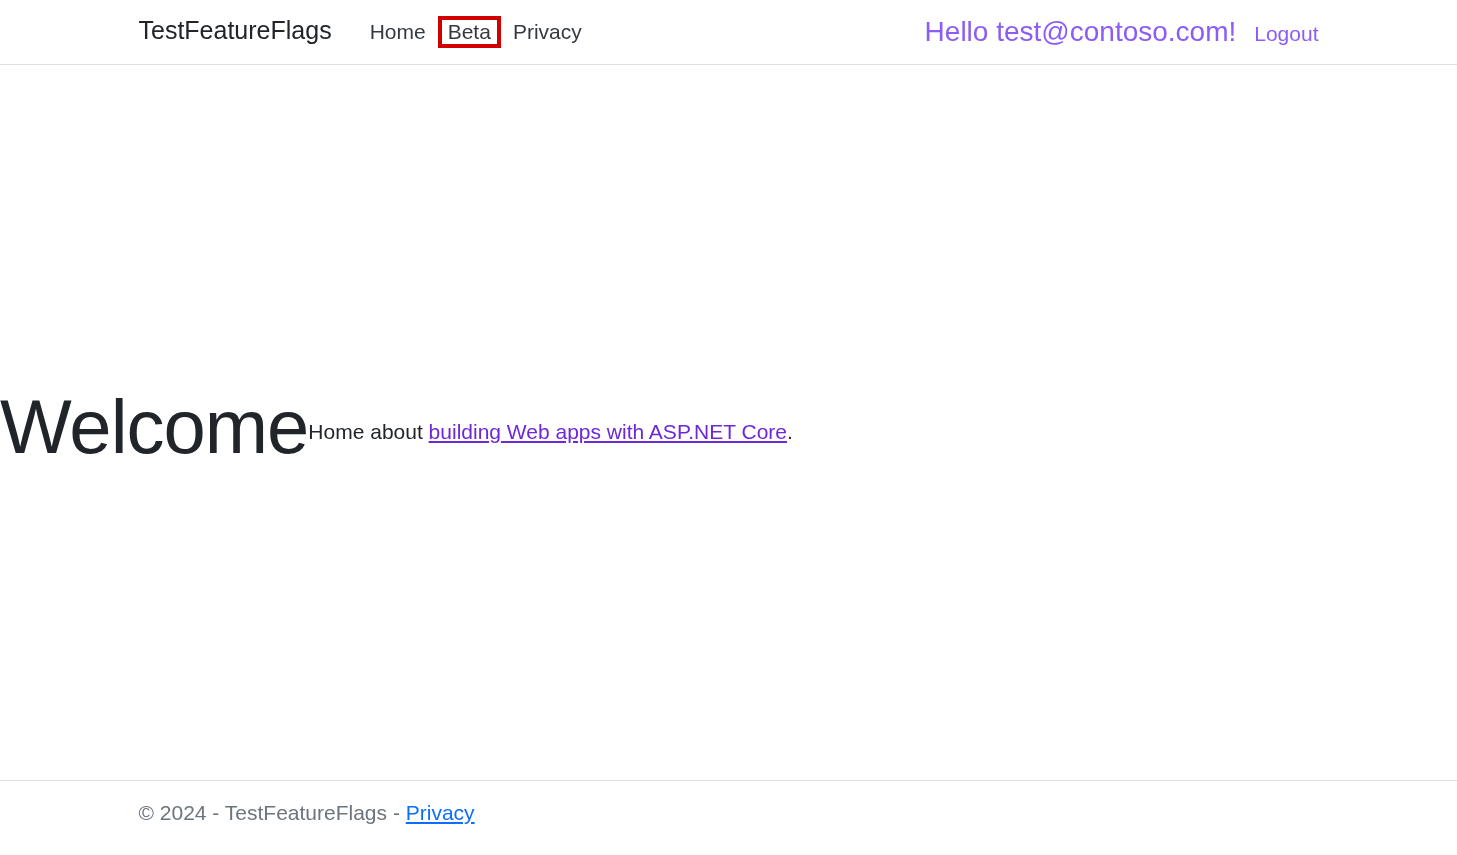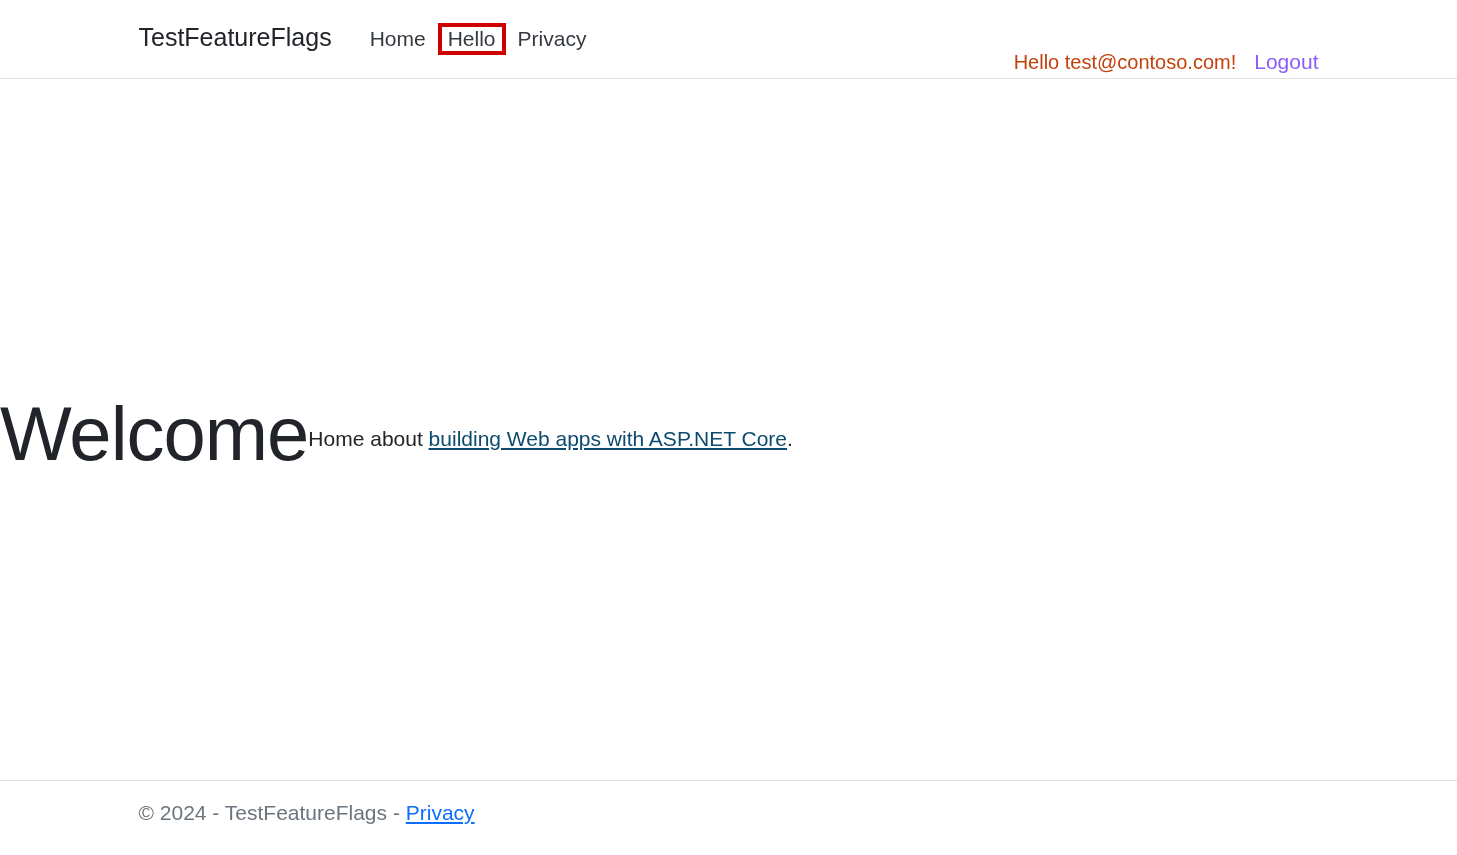--- a/index.html
+++ b/index.html
@@ -14,21 +14,21 @@
       height: 855px;
       display: flex;
       flex-direction: column;
       border-radius: 12px;
       overflow: hidden;
     }
     .navbar {
       display: flex;
       align-items: center;
       justify-content: space-between;
-      padding: 4px 0;
+      padding: 16px 0;
       border-bottom: 1px solid #e0e0e0;
       background: #fff;
     }
     .navbar-inner {
       width: 100%;
       max-width: 1180px;
       margin: 0 auto;
       display: flex;
       align-items: center;
       justify-content: space-between;
@@ -59,23 +59,22 @@
     .nav-link.highlighted {
       border: 4px solid #d10000;
       padding: 0px 6px;
     }
     .navbar-right {
       display: flex;
       align-items: baseline;
       gap: 18px;
     }
     .greeting {
-      font-size: 20px;
-      color: #c2410c;
-      margin-top: 47px;
+      font-size: 28px;
+      color: #8b5cf6;
     }
     .logout-link {
       font-size: 21px;
       color: #8b5cf6;
       text-decoration: none;
     }
     .main {
       flex: 1;
       display: flex;
       flex-direction: row;
@@ -87,21 +86,21 @@
       font-weight: 300;
       color: #212529;
       margin-bottom: 10px;
       letter-spacing: -1px;
     }
     .lead-text {
       font-size: 21px;
       color: #212529;
     }
     .lead-link {
-      color: #0c4a6e;
+      color: #6d28d9;
       text-decoration: underline;
     }
     .footer {
       border-top: 1px solid #e0e0e0;
       padding: 20px 0 30px 0;
     }
     .footer-inner {
       max-width: 1180px;
       margin: 0 auto;
     }
@@ -116,21 +115,21 @@
   </style>
 </head>
 <body>
 
 <header class="navbar">
   <div class="navbar-inner">
     <div class="navbar-left">
       <a href="#" class="brand">TestFeatureFlags</a>
       <nav class="nav-links">
         <a href="#" class="nav-link">Home</a>
-        <a href="#" class="nav-link highlighted">Hello</a>
+        <a href="#" class="nav-link highlighted">Beta</a>
         <a href="#" class="nav-link">Privacy</a>
       </nav>
     </div>
     <div class="navbar-right">
       <span class="greeting">Hello test@contoso.com!</span>
       <a href="#" class="logout-link">Logout</a>
     </div>
   </div>
 </header>
 

